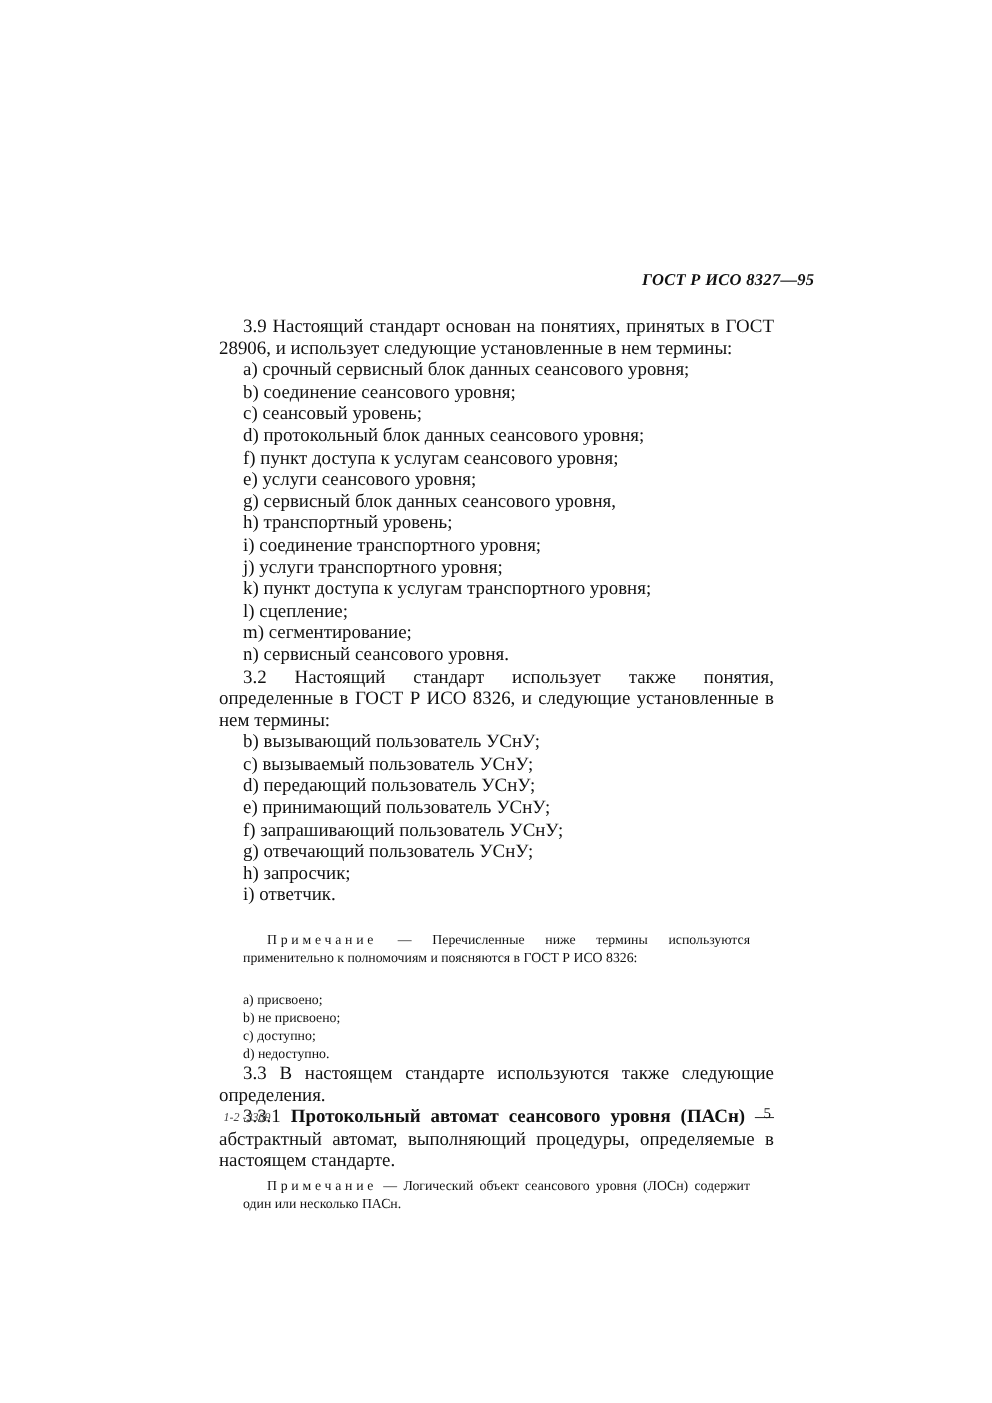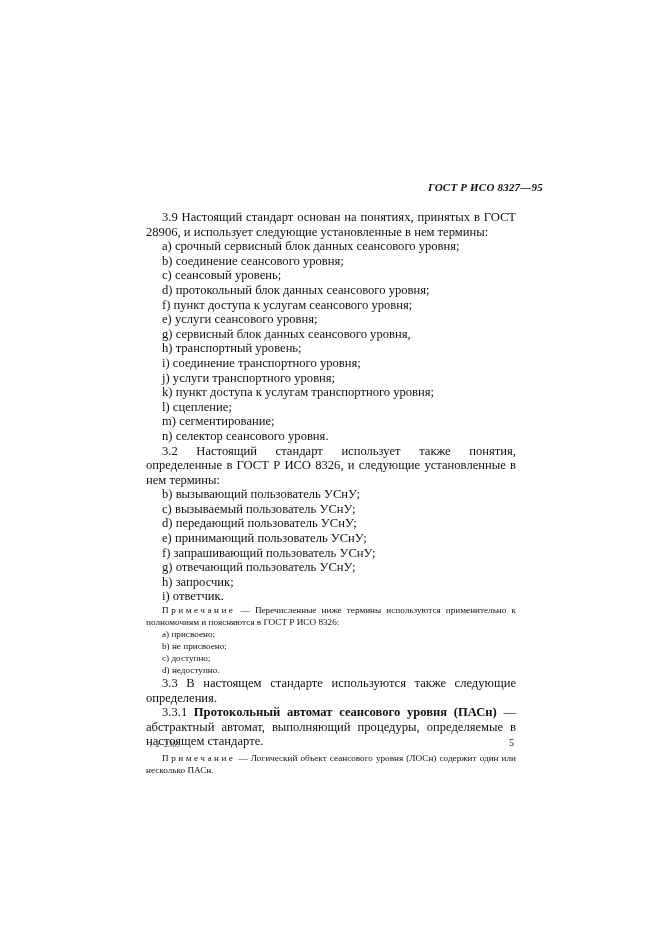--- a/index.html
+++ b/index.html
@@ -2,21 +2,21 @@
 <html><head>
 <meta charset="utf-8">
 <style>
   html, body { margin:0; padding:0; background:#ffffff; }
   body { width:661px; height:935px; position:relative; overflow:hidden;
          font-family:"Liberation Serif", "DejaVu Serif", serif; color:#111; }
   .header { position:absolute; left:428px; top:181px; font-size:11px; font-weight:bold; letter-spacing:0.2px;font-style:italic; }
   .body { position:absolute; left:146px; top:210px; width:370px; font-size:12.6px; line-height:14.6px; }
   .p { text-indent:16px; margin:0; text-align:justify; }
   .li { margin:0 0 0 16px; }
-  .note { font-size:9.2px; line-height:12px; margin:0; text-align:justify; text-indent:16px; }
+  .note { font-size:9.2px; line-height:12px; margin:16px; text-align:justify; text-indent:16px; }
   .note-li { font-size:9.2px; line-height:12px; margin:0 0 0 16px; }
   .spaced { letter-spacing:2.5px; }
   b { font-weight:bold; }
   .footer-left { position:absolute; left:149px; top:740px; font-size:8px; color:#444;font-style:italic; }
   .footer-right { position:absolute; left:509px; top:737px; font-size:10px; }
 </style>
 </head>
 <body>
 
 <div class="header">ГОСТ Р ИСО 8327—95</div>
@@ -30,21 +30,21 @@
     <p class="li">d) протокольный блок данных сеансового уровня;</p>
     <p class="li">f) пункт доступа к услугам сеансового уровня;</p>
     <p class="li">e) услуги сеансового уровня;</p>
     <p class="li">g) сервисный блок данных сеансового уровня,</p>
     <p class="li">h) транспортный уровень;</p>
     <p class="li">i) соединение транспортного уровня;</p>
     <p class="li">j) услуги транспортного уровня;</p>
     <p class="li">k) пункт доступа к услугам транспортного уровня;</p>
     <p class="li">l) сцепление;</p>
     <p class="li">m) сегментирование;</p>
-    <p class="li">n) селектор сеансового уровня.</p>
+    <p class="li">n) сервисный сеансового уровня.</p>
   </div>
 
   <p class="p">3.2 Настоящий стандарт использует также понятия, определенные в ГОСТ Р ИСО 8326, и следующие установленные в нем термины:</p>
   <div>
     <p class="li">b) вызывающий пользователь УСнУ;</p>
     <p class="li">c) вызываемый пользователь УСнУ;</p>
     <p class="li">d) передающий пользователь УСнУ;</p>
     <p class="li">e) принимающий пользователь УСнУ;</p>
     <p class="li">f) запрашивающий пользователь УСнУ;</p>
     <p class="li">g) отвечающий пользователь УСнУ;</p>

